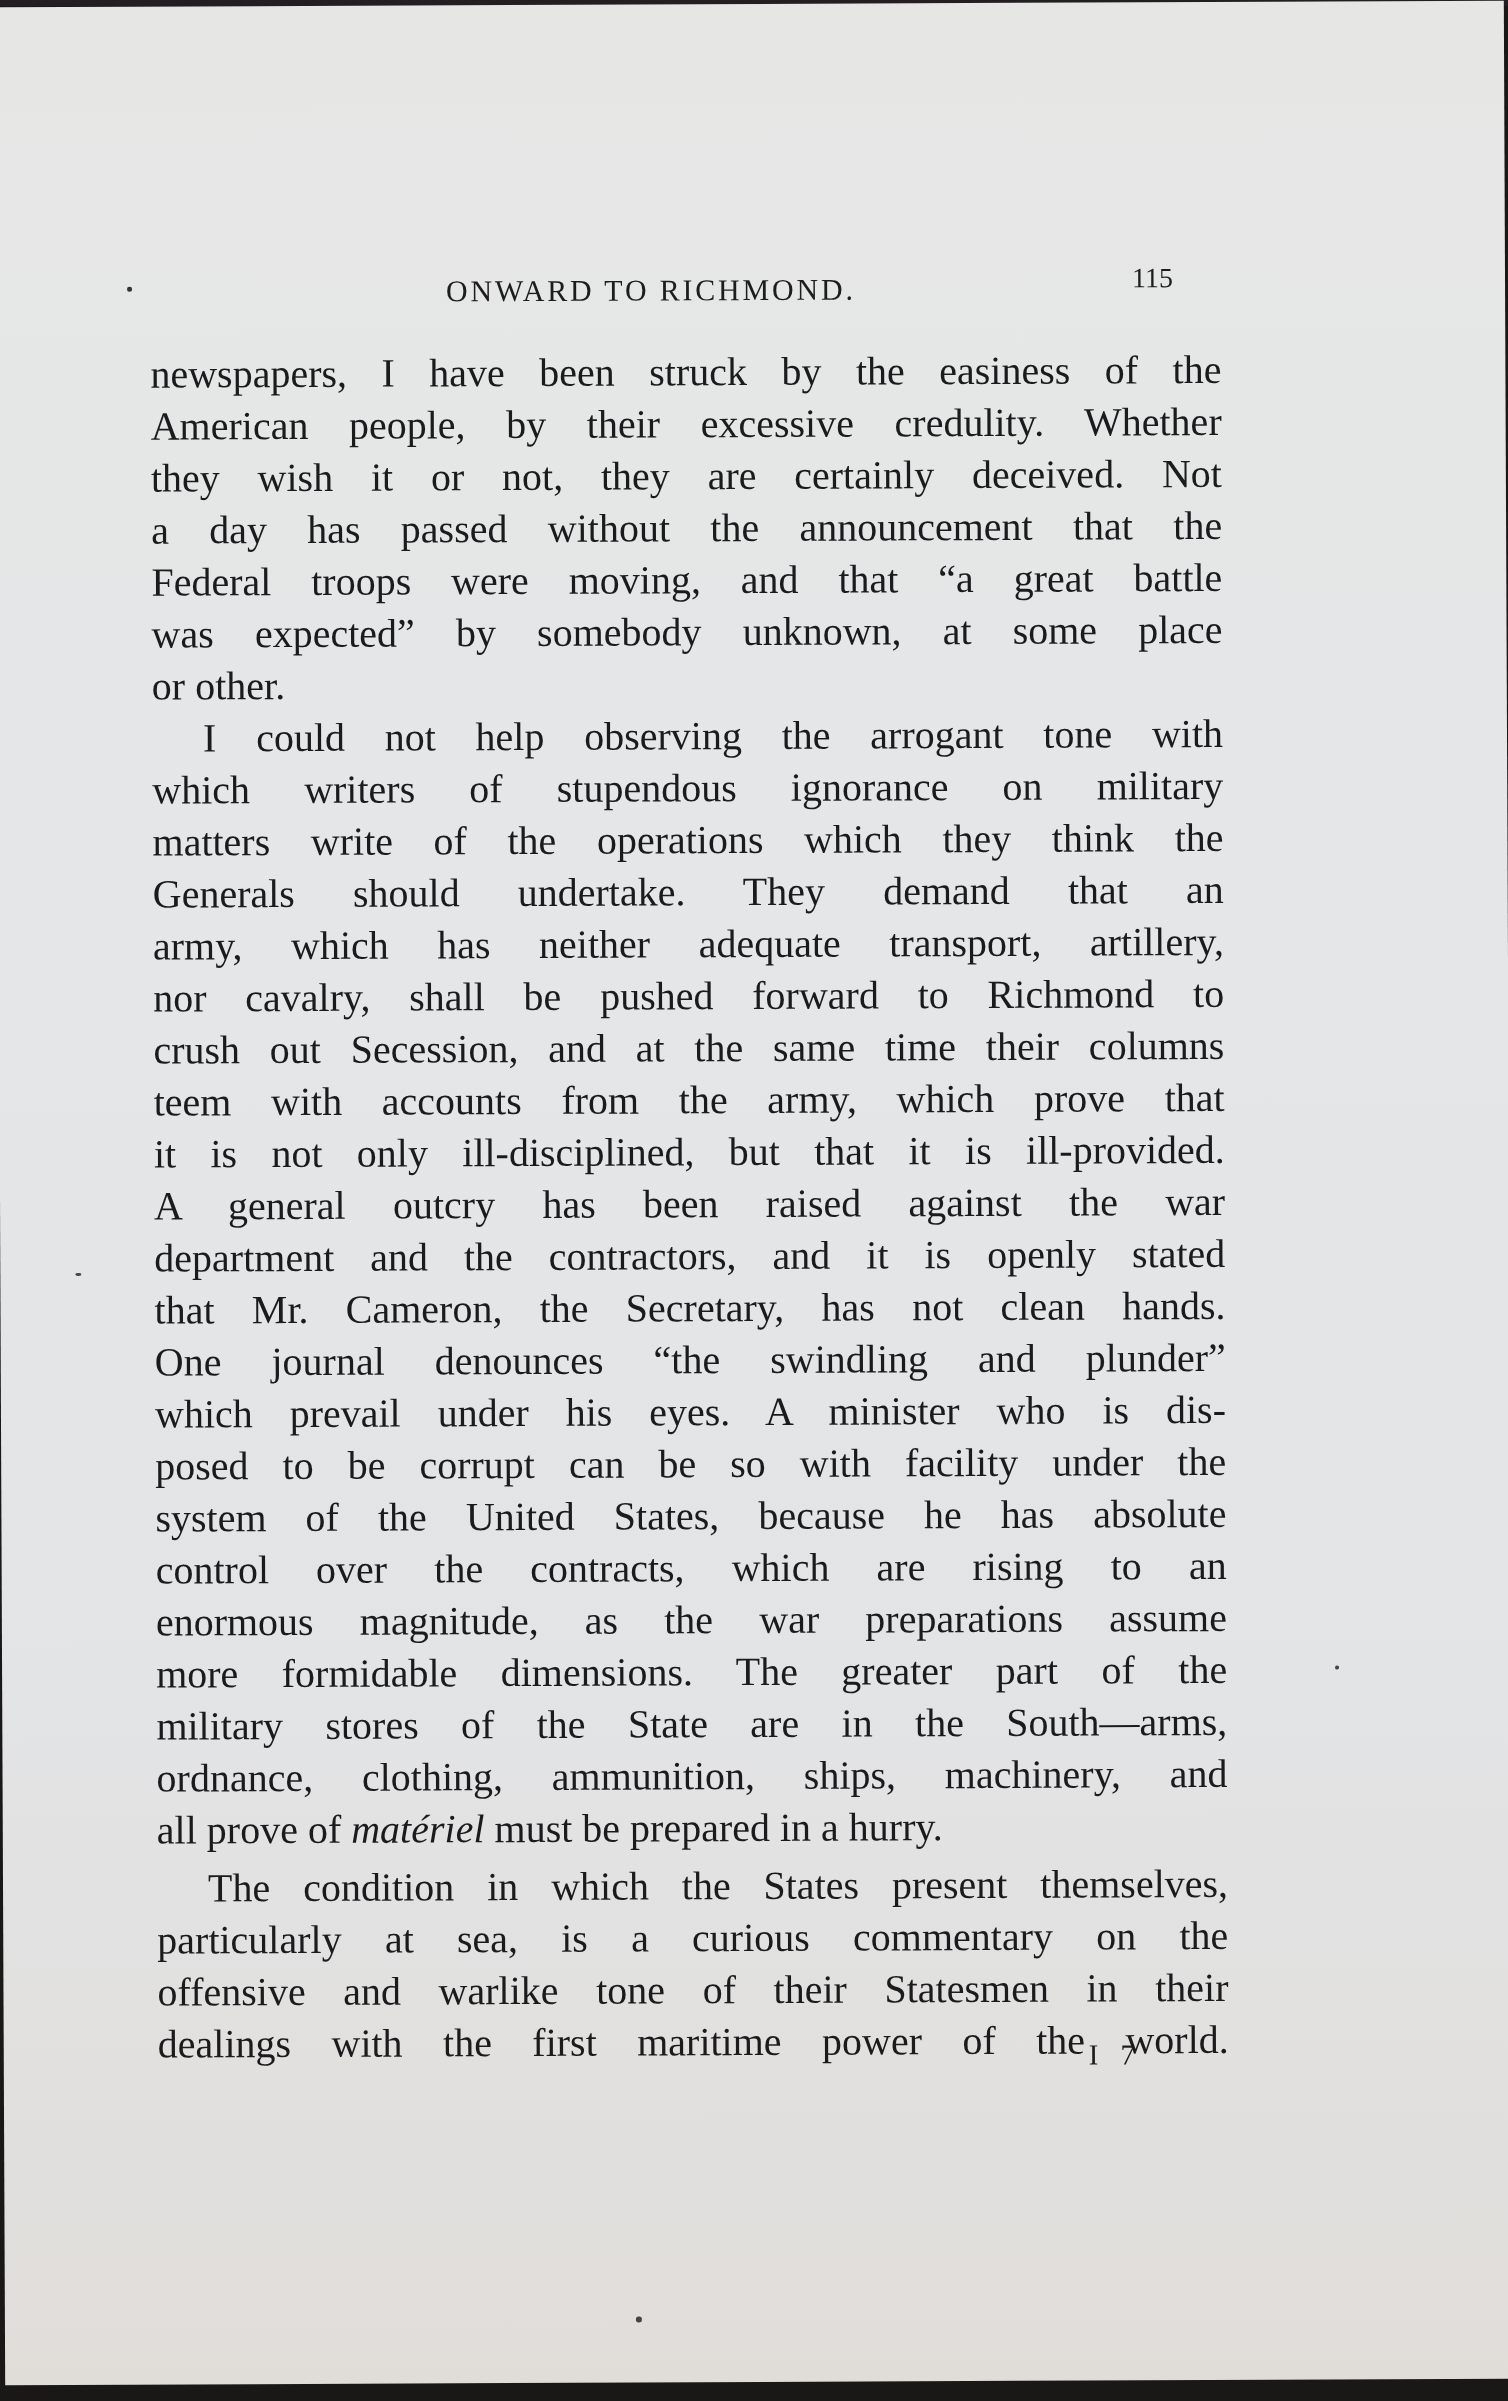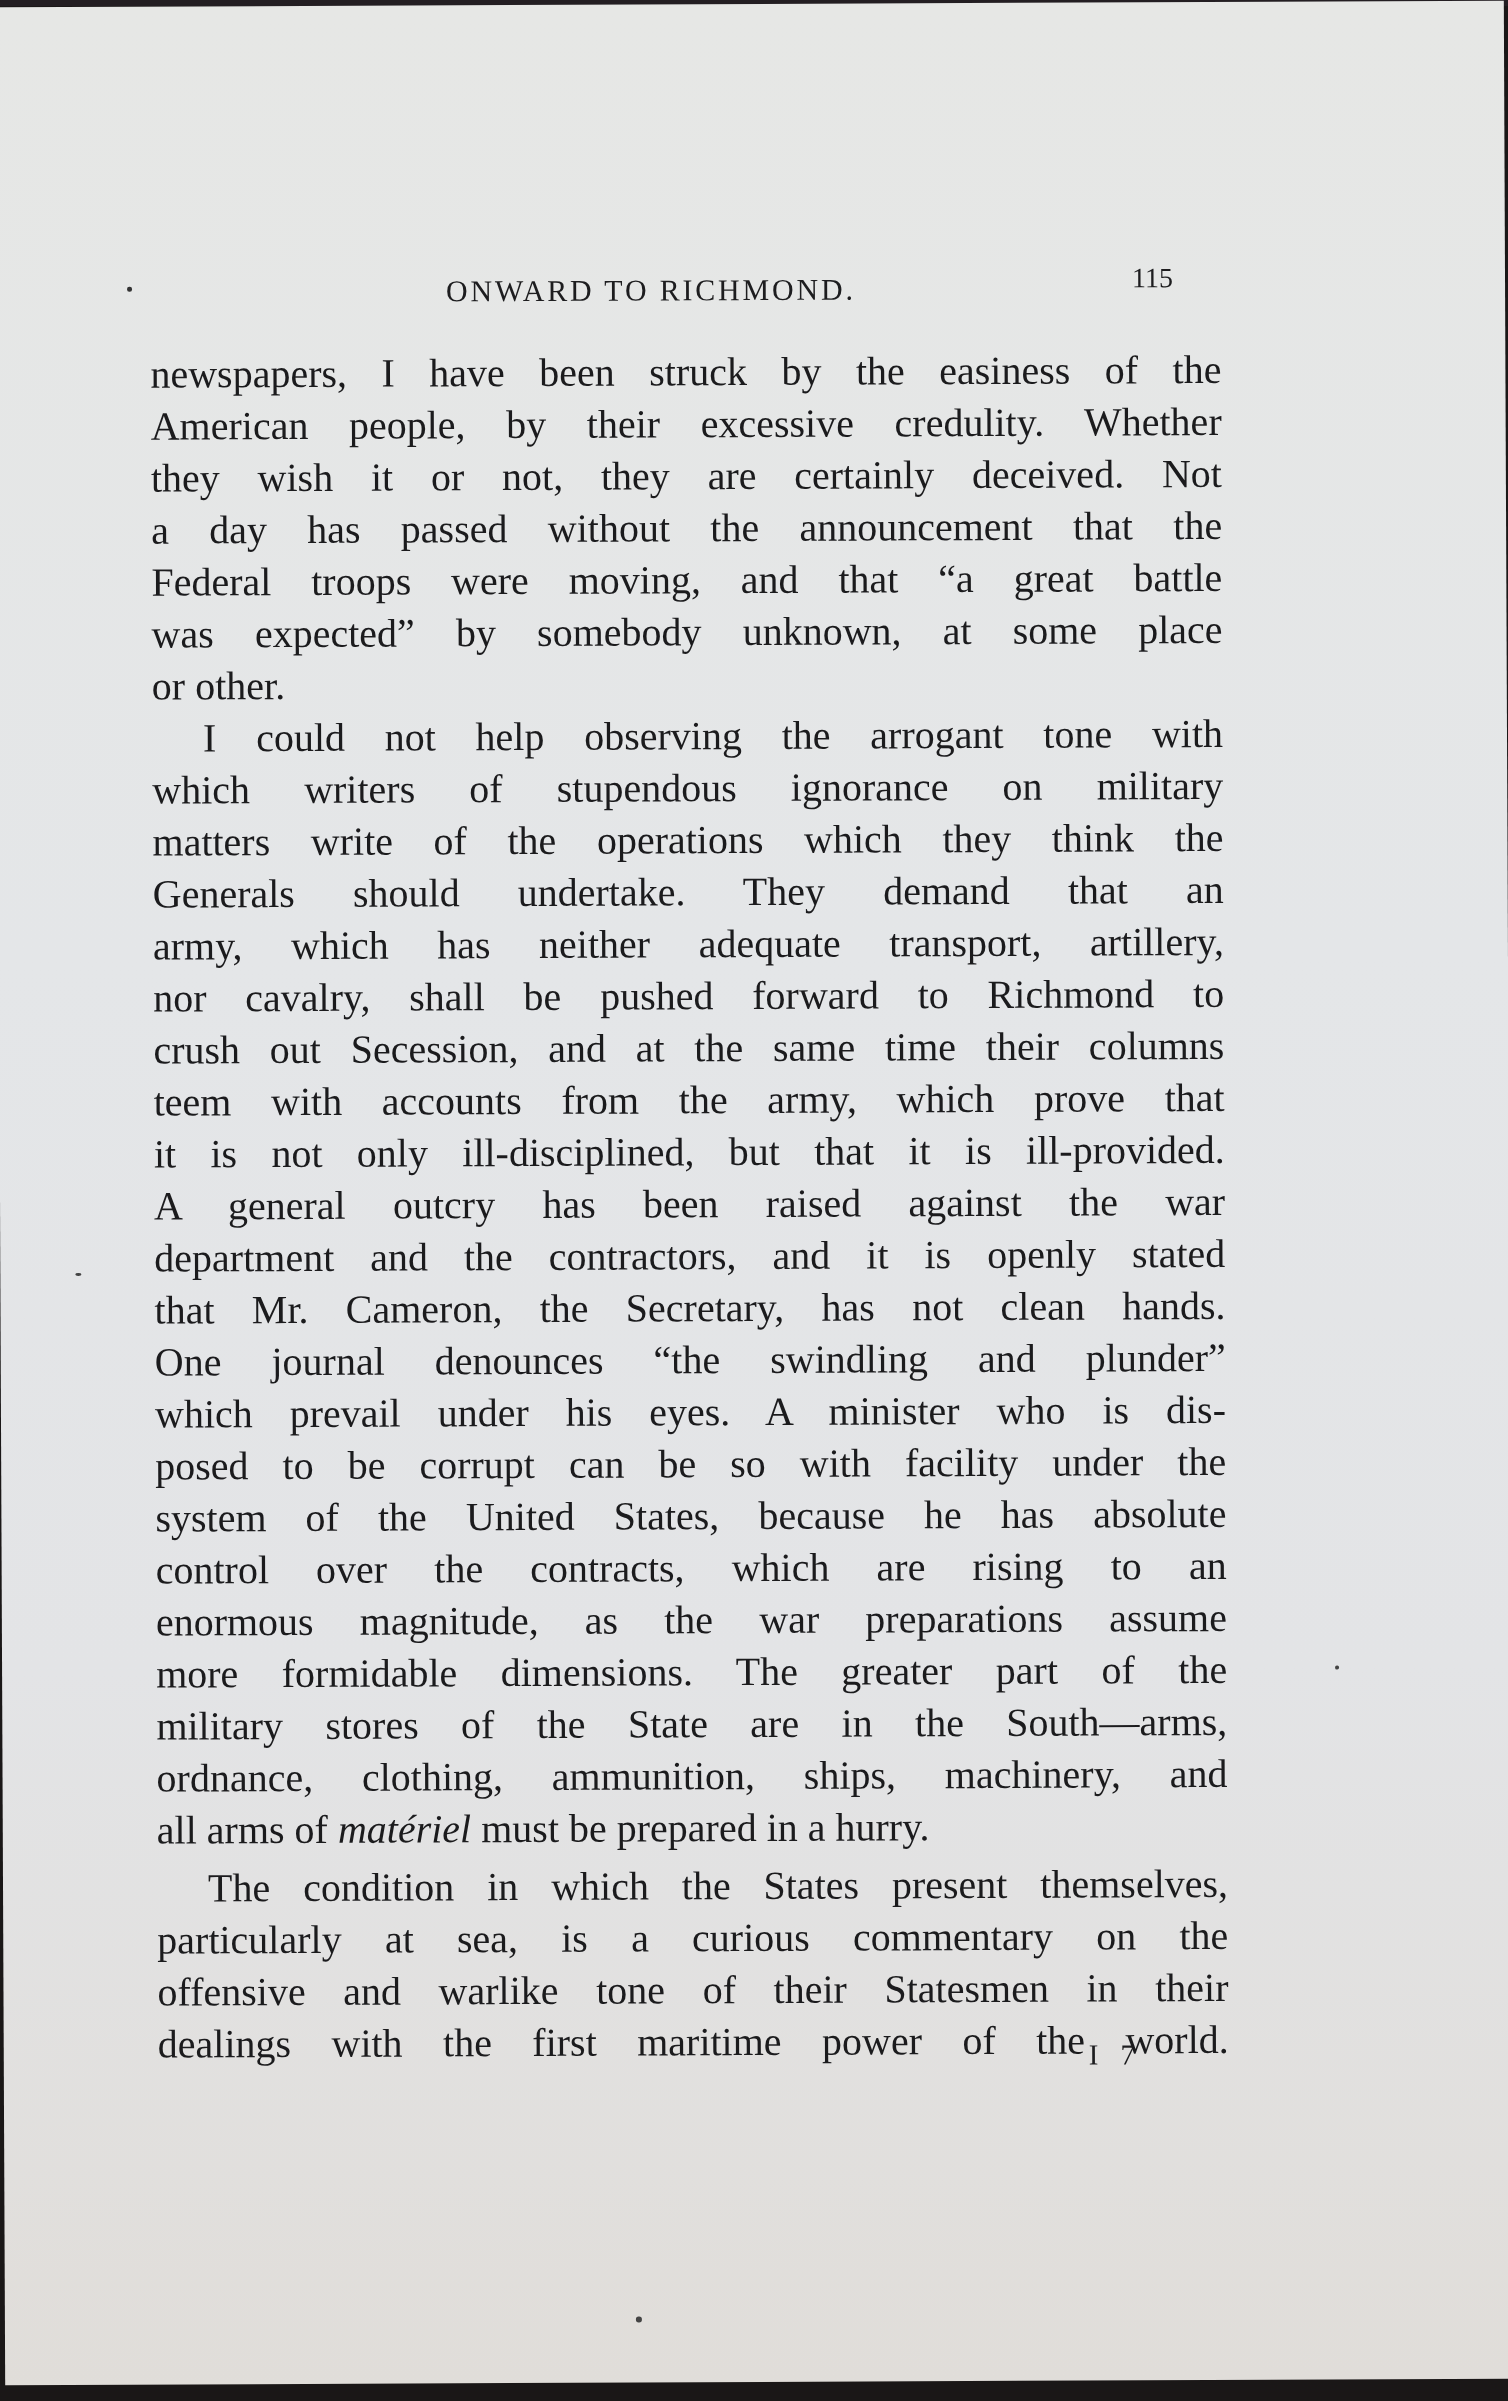--- a/index.html
+++ b/index.html
@@ -94,21 +94,21 @@
       <span class="line">that Mr. Cameron, the Secretary, has not clean hands.</span>
       <span class="line">One journal denounces “the swindling and plunder”</span>
       <span class="line">which prevail under his eyes.  A minister who is dis-</span>
       <span class="line">posed to be corrupt can be so with facility under the</span>
       <span class="line">system of the United States, because he has absolute</span>
       <span class="line">control over the contracts, which are rising to an</span>
       <span class="line">enormous magnitude, as the war preparations assume</span>
       <span class="line">more formidable dimensions.  The greater part of the</span>
       <span class="line">military stores of the State are in the South—arms,</span>
       <span class="line">ordnance, clothing, ammunition, ships, machinery, and</span>
-      <span class="line last"><span>all arms of </span><em>matériel</em><span> must be prepared in a hurry.</span></span>
+      <span class="line last"><span>all prove of </span><em>matériel</em><span> must be prepared in a hurry.</span></span>
     </div>
 
     <div class="gap"></div>
 
     <div>
       <span class="line indent">The condition in which the States present themselves,</span>
       <span class="line">particularly at sea, is a curious commentary on the</span>
       <span class="line">offensive and warlike tone of their Statesmen in their</span>
       <span class="line">dealings with the first maritime power of the world.</span>
     </div>

